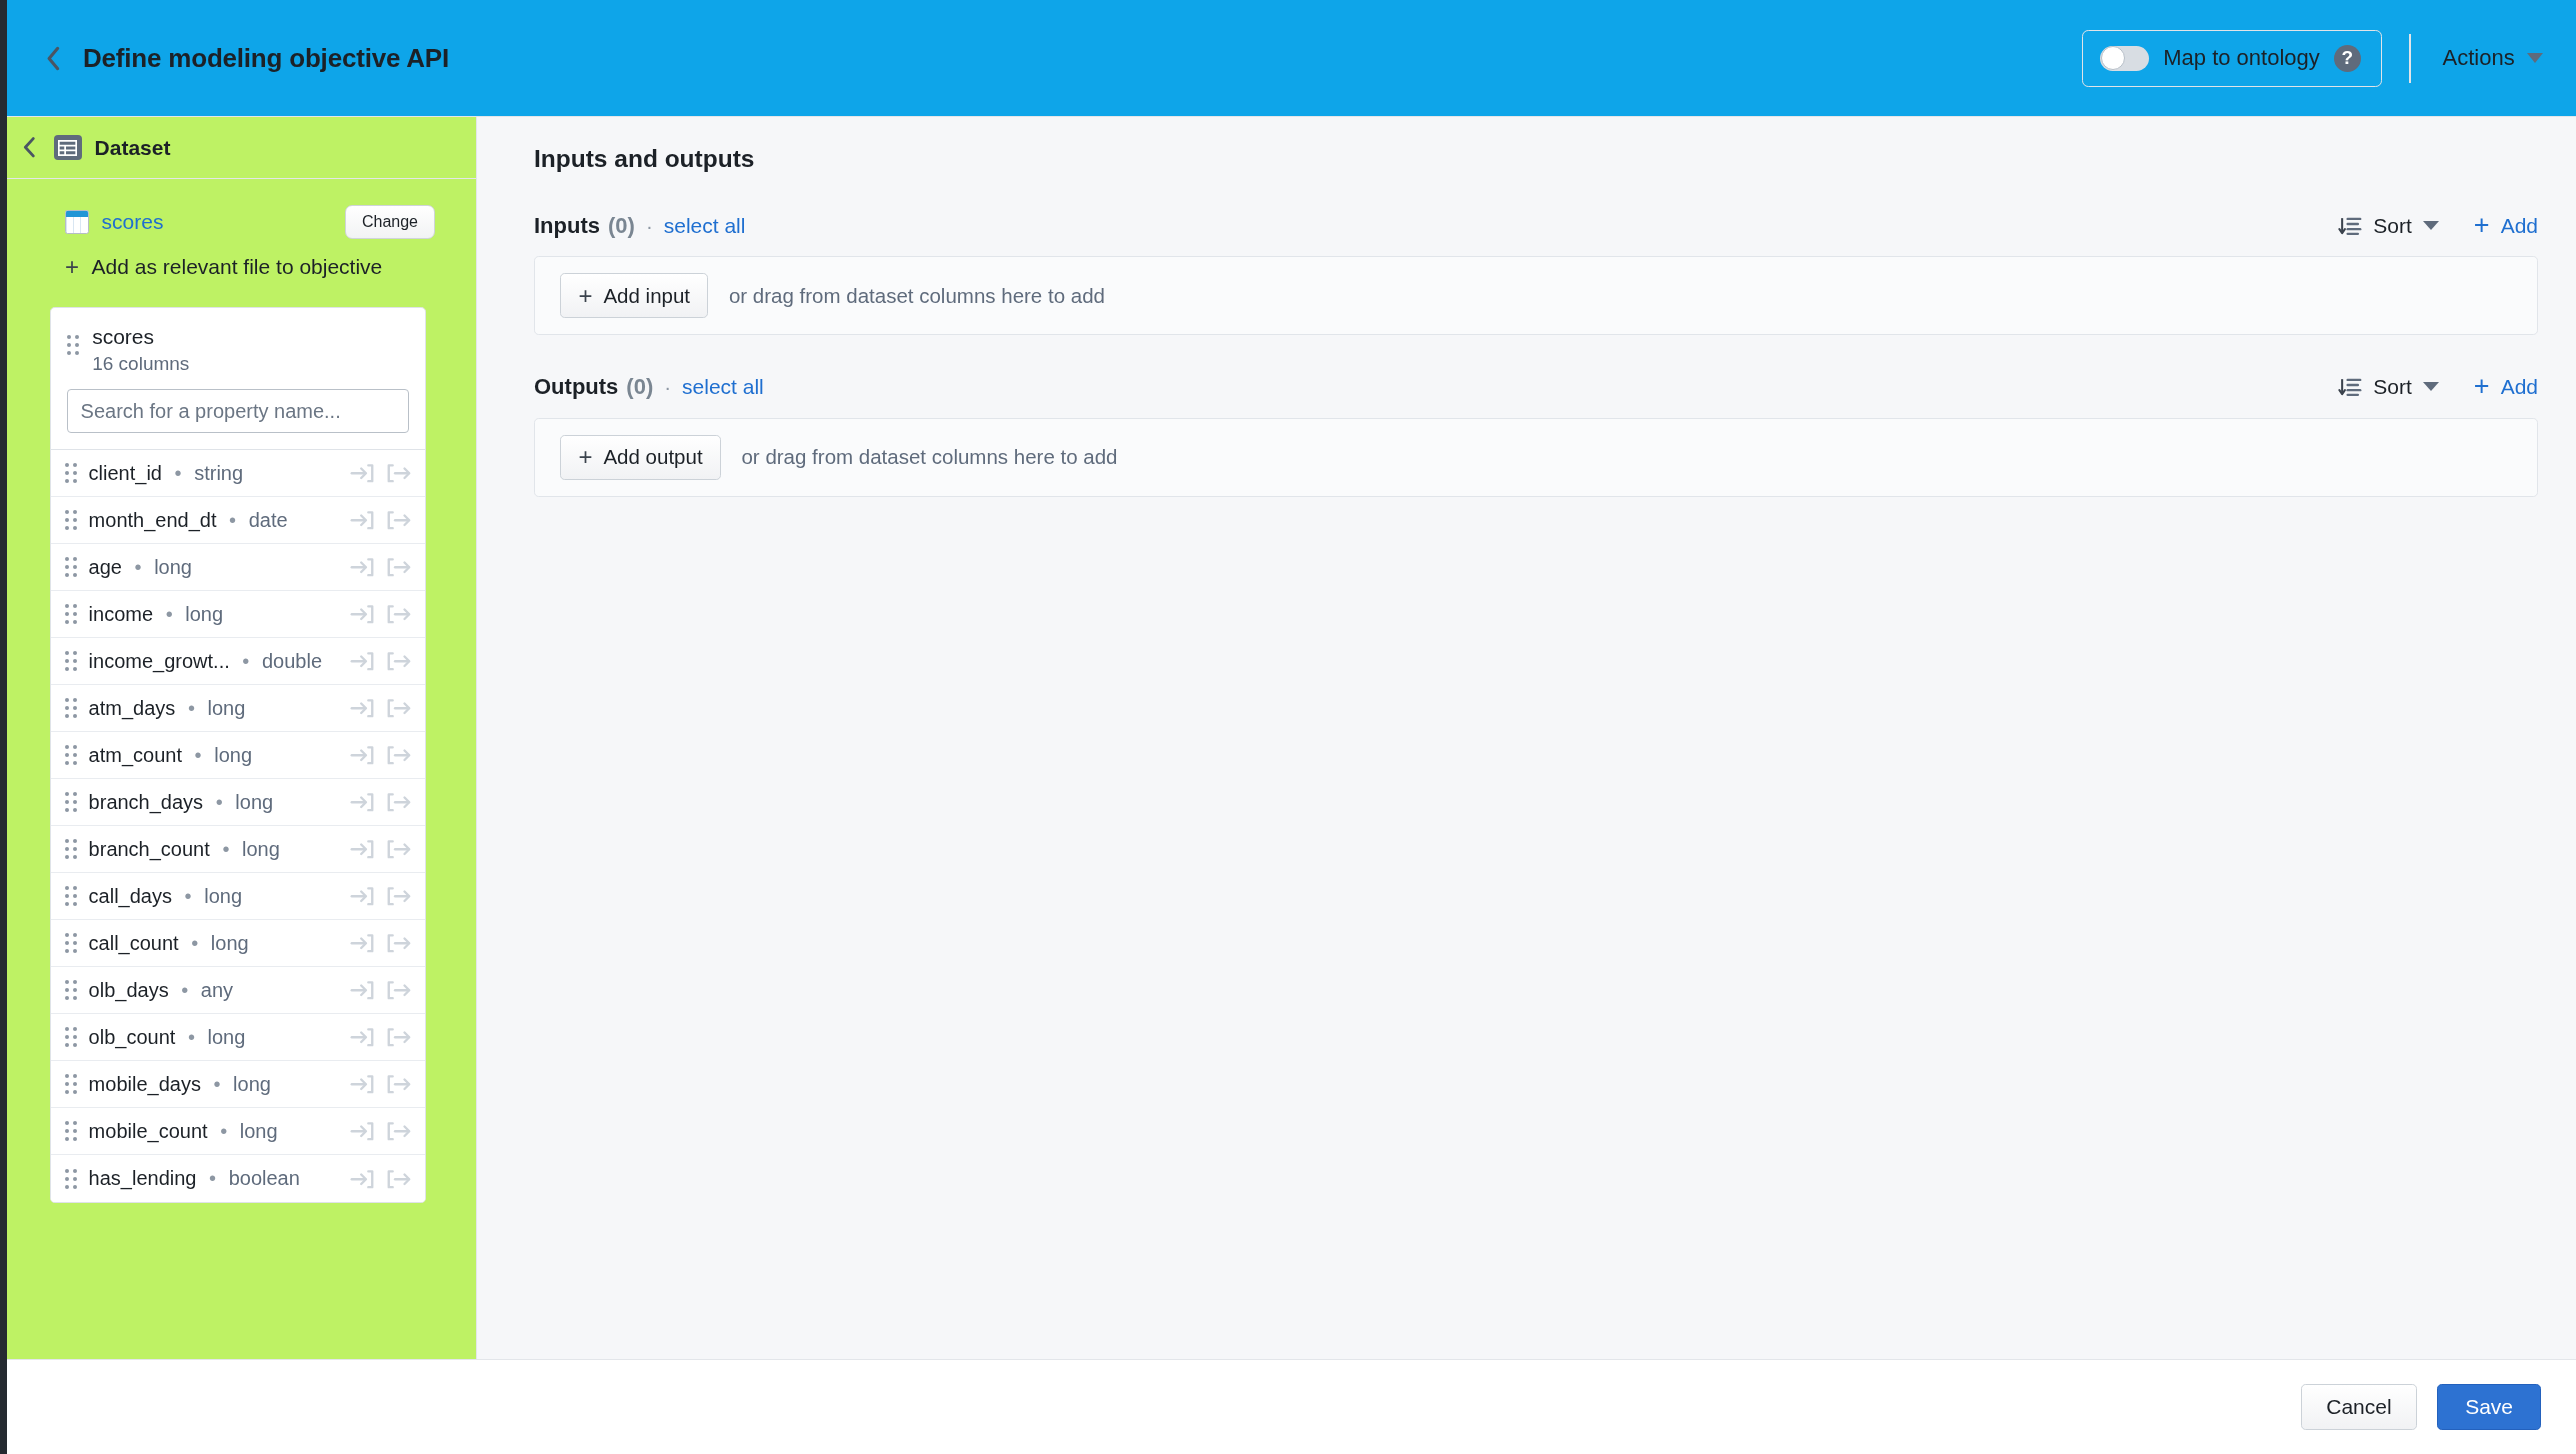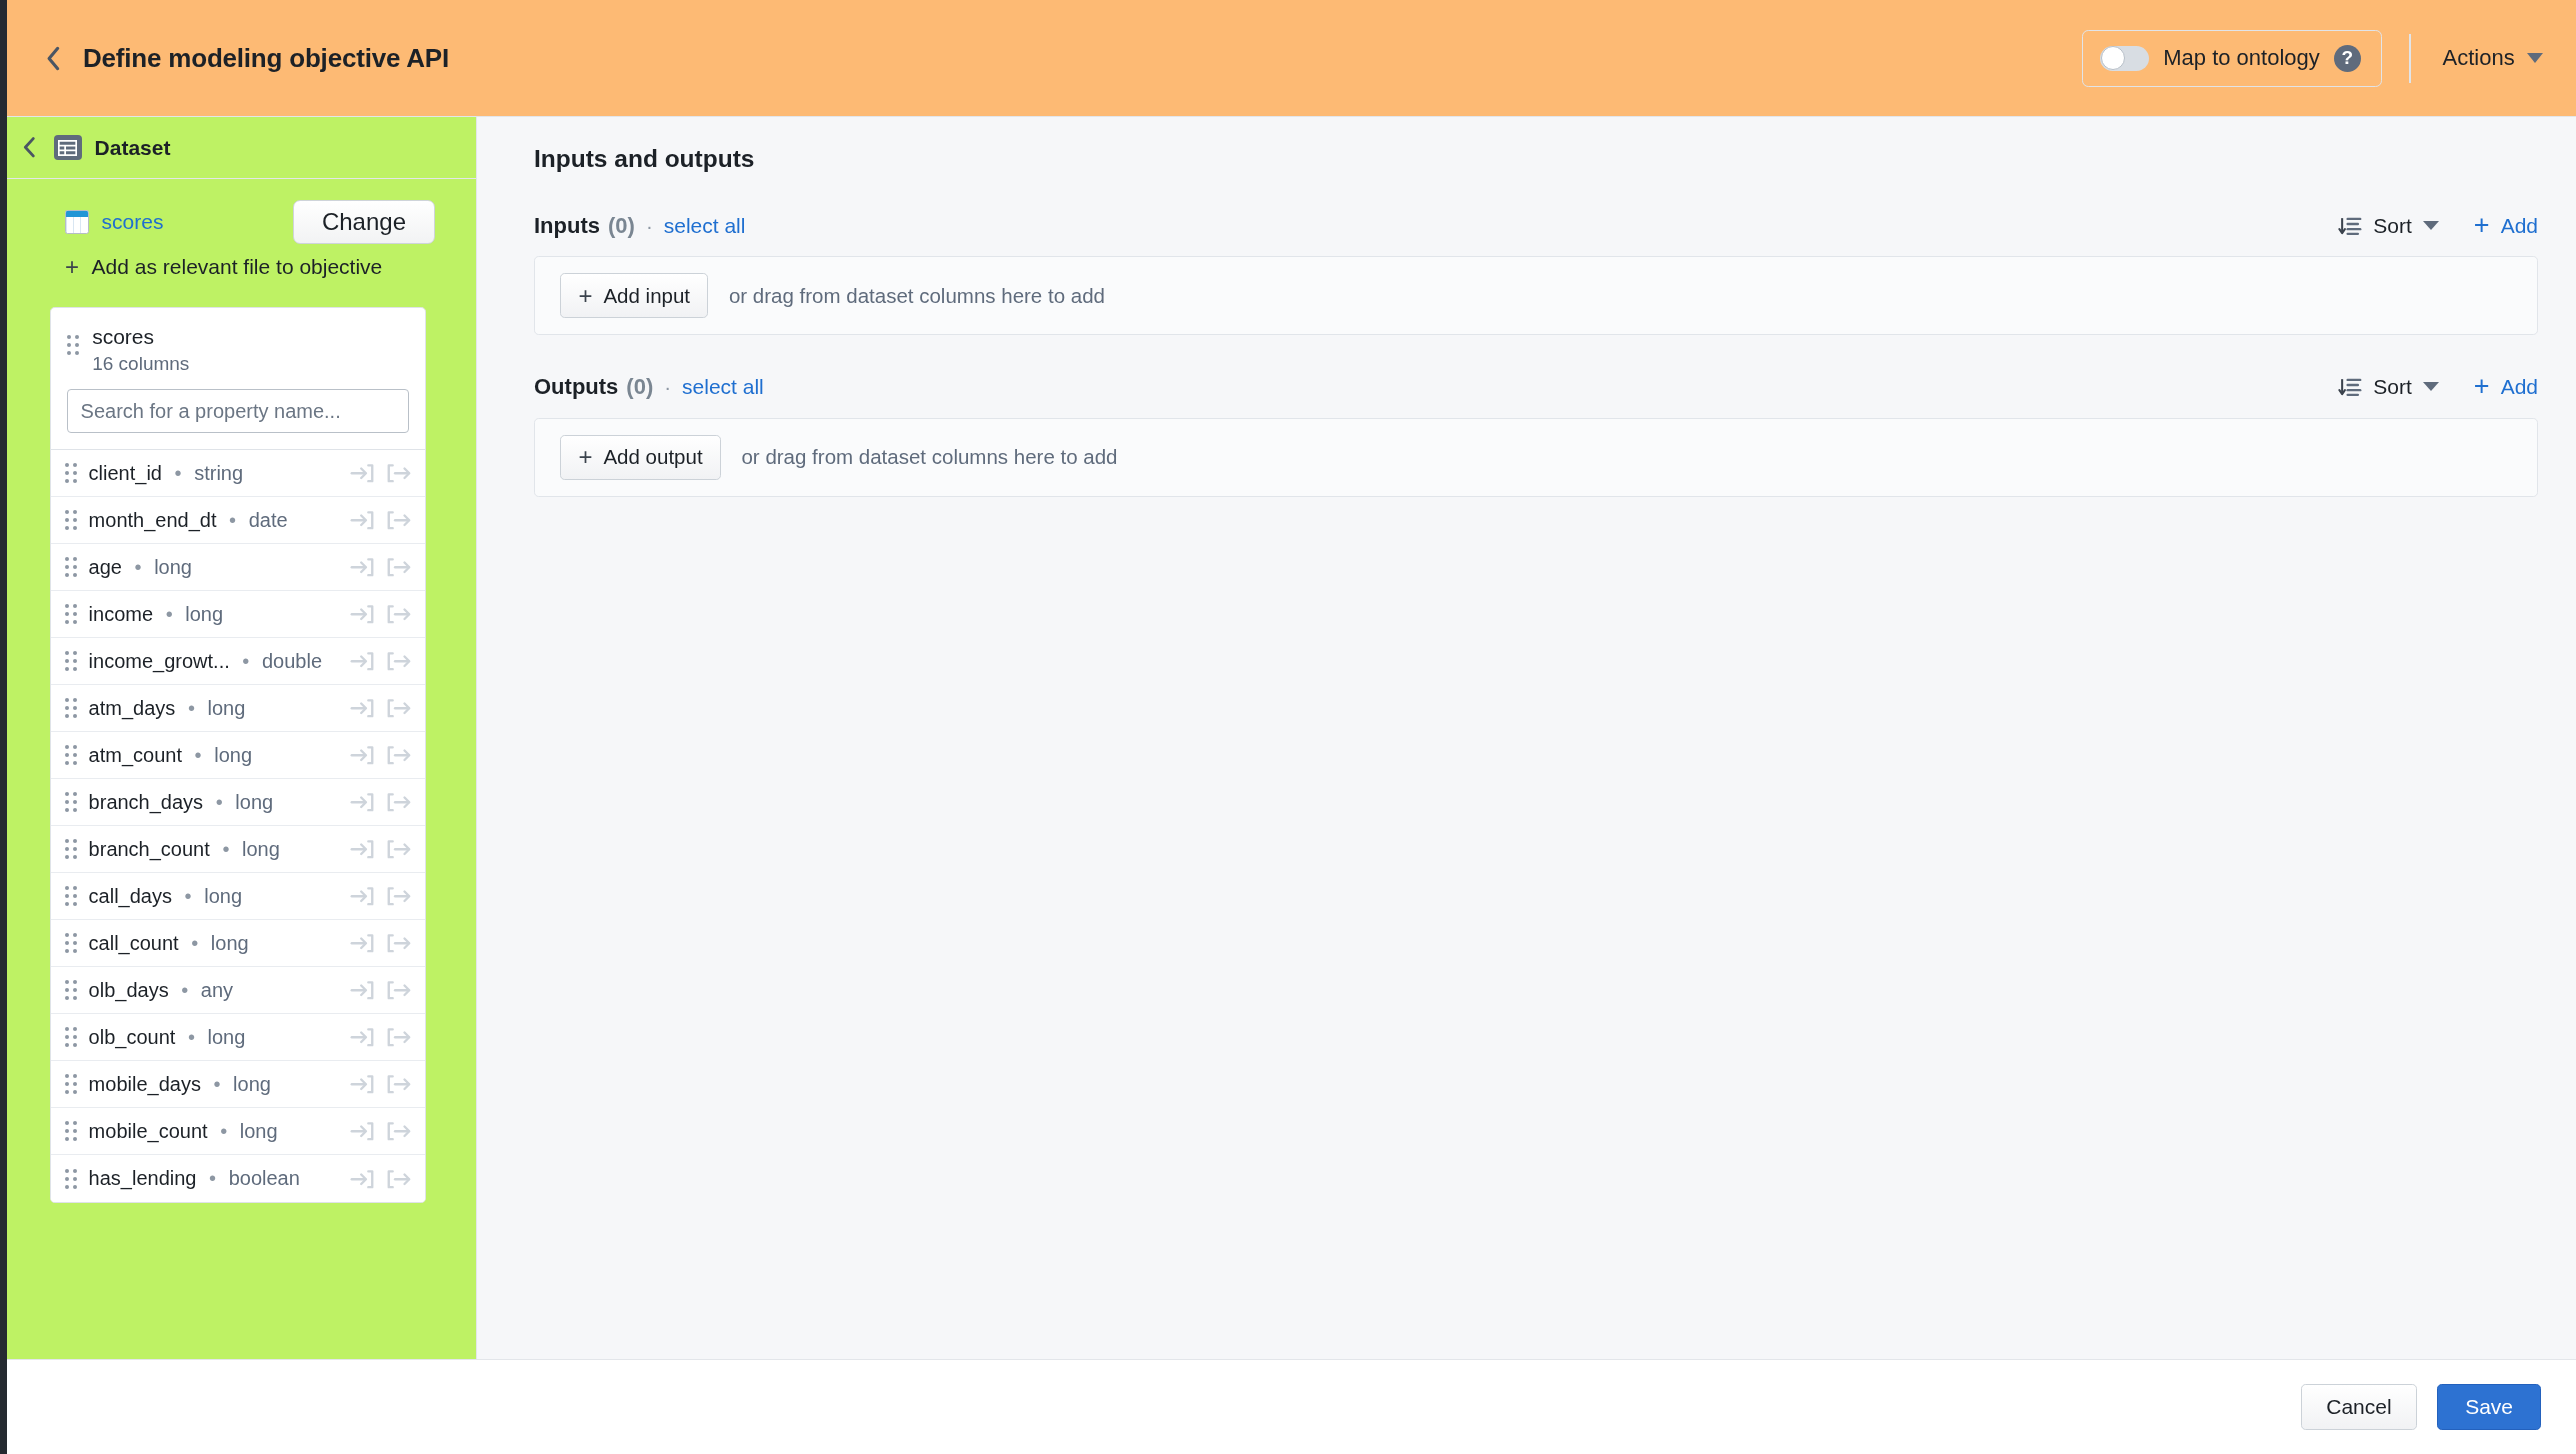--- a/index.html
+++ b/index.html
@@ -28,21 +28,21 @@
     width: 7px;
     height: 1454px;
     background: #252a31;
     z-index: 40;
   }
 
   
   .topbar {
     height: 117px;
     flex: 0 0 117px;
-    background: #fdba74;
+    background: #0ea5e9;
     border-bottom: 1.6px solid #e3e6ea;
     display: flex;
     align-items: center;
     padding-left: 36px;
     padding-right: 28px;
   }
   .back-chevron {
     width: 33px; height: 33px;
     display: flex; align-items: center; justify-content: center;
     margin-right: 14px;
@@ -200,26 +200,26 @@
     background: #2196d6;
   }
   .dataset-name {
     margin-left: 12.6px;
     font-size: 21px;
     color: #1f6fd0;
     cursor: pointer;
   }
   .change-btn {
     margin-left: auto;
-    font-size: 24px;
+    font-size: 16px;
     color: #1c2127;
     background: linear-gradient(180deg,#ffffff 0%,#f2f3f4 100%);
     border: 1.6px solid #cfd4da;
     border-radius: 7px;
-    padding: 7px 28px;
+    padding: 7px 16px;
     cursor: pointer;
     white-space: nowrap;
   }
 
   .add-relevant {
     display: flex;
     align-items: center;
     gap: 12.6px;
     padding: 12.6px 0 0 65px;
     font-size: 21px;

